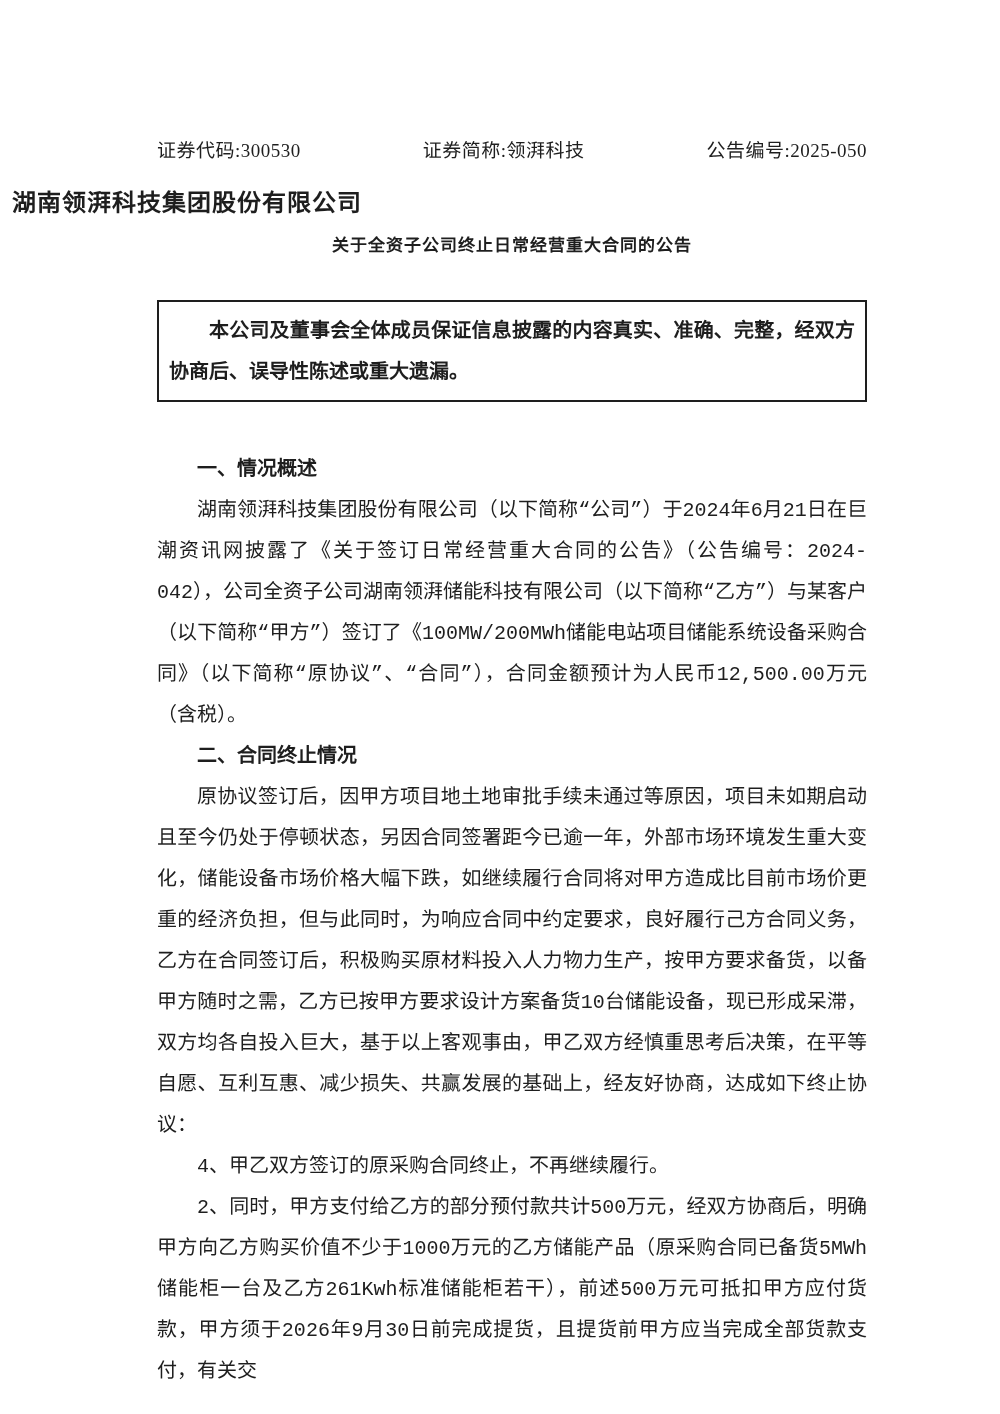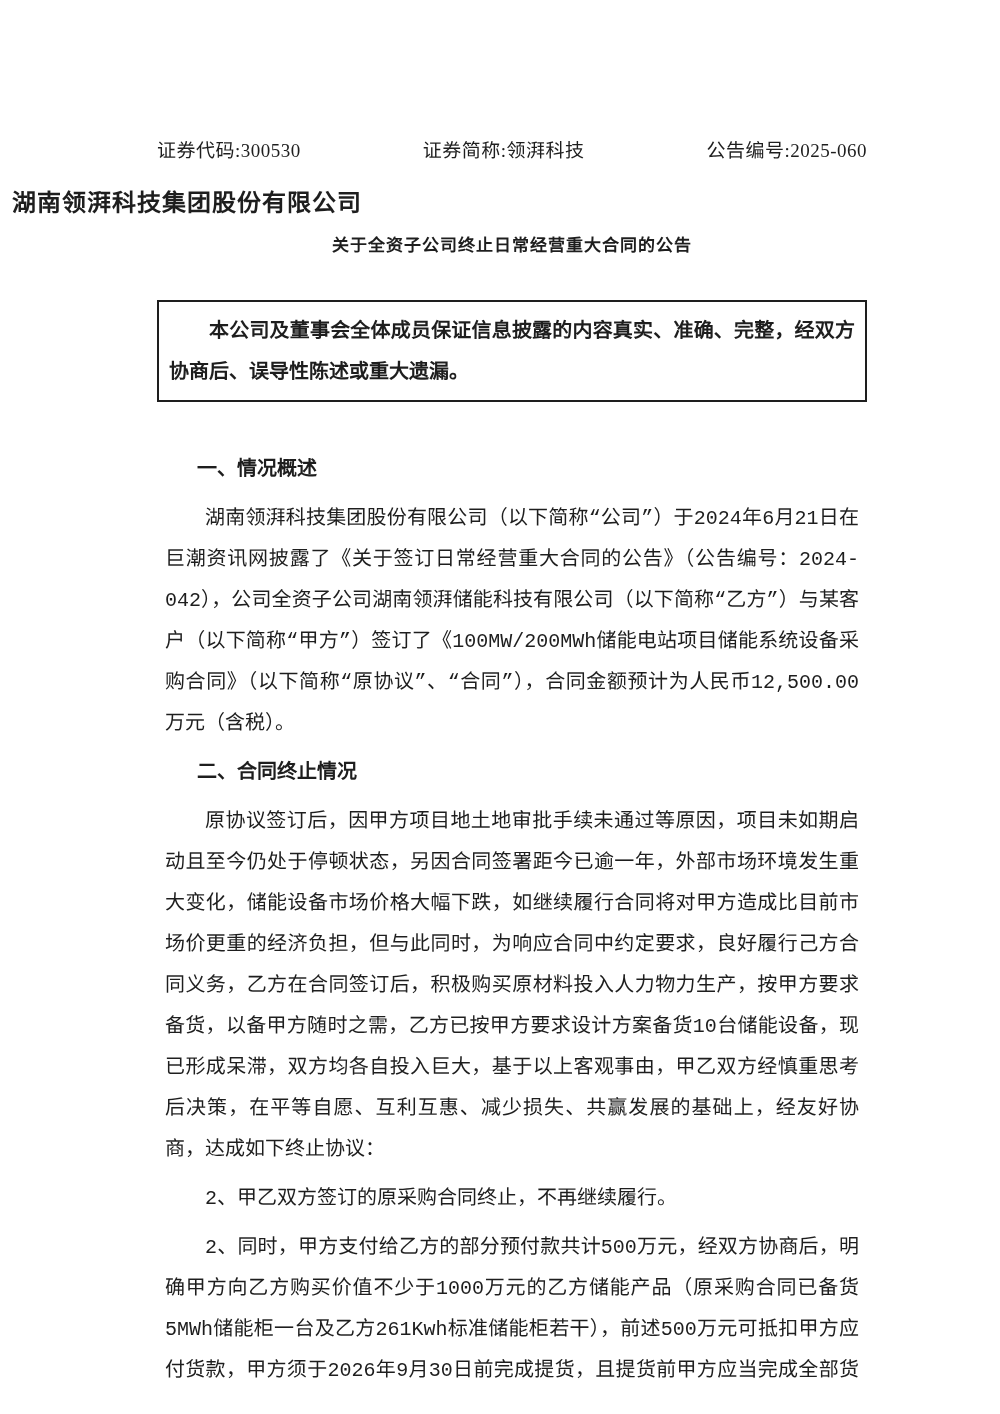--- a/index.html
+++ b/index.html
@@ -57,48 +57,48 @@
     line-height: 41px;
     text-align: justify;
     font-family: Liberation Mono, monospace;
   }
   .section-heading {
     font-weight: bold;
     text-indent: 2em;
     margin: 0;
   }
   .para {
-    margin: 8px;
+    margin: 0;
     text-indent: 2em;
   }
 </style>
 </head>
 <body>
 
 <div class="page">
 
   <div class="doc-header">
     <span>证券代码:300530</span>
     <span>证券简称:领湃科技</span>
-    <span>公告编号:2025-060</span>
+    <span>公告编号:2025-050</span>
   </div>
 
   <div class="doc-title">湖南领湃科技集团股份有限公司</div>
 
   <div class="doc-subtitle">关于全资子公司终止日常经营重大合同的公告</div>
 
   <div class="disclaimer-box">
     <span>本公司及董事会全体成员保证信息披露的内容真实、准确、完整，经双方协商后、误导性陈述或重大遗漏。</span>
   </div>
 
   <div class="content">
 
     <p class="section-heading">一、情况概述</p>
     <p class="para">湖南领湃科技集团股份有限公司（以下简称“公司”）于2024年6月21日在巨潮资讯网披露了《关于签订日常经营重大合同的公告》（公告编号：2024-042），公司全资子公司湖南领湃储能科技有限公司（以下简称“乙方”）与某客户（以下简称“甲方”）签订了《100MW/200MWh储能电站项目储能系统设备采购合同》（以下简称“原协议”、“合同”），合同金额预计为人民币12,500.00万元（含税）。</p>
 
     <p class="section-heading">二、合同终止情况</p>
     <p class="para">原协议签订后，因甲方项目地土地审批手续未通过等原因，项目未如期启动且至今仍处于停顿状态，另因合同签署距今已逾一年，外部市场环境发生重大变化，储能设备市场价格大幅下跌，如继续履行合同将对甲方造成比目前市场价更重的经济负担，但与此同时，为响应合同中约定要求，良好履行己方合同义务，乙方在合同签订后，积极购买原材料投入人力物力生产，按甲方要求备货，以备甲方随时之需，乙方已按甲方要求设计方案备货10台储能设备，现已形成呆滞，双方均各自投入巨大，基于以上客观事由，甲乙双方经慎重思考后决策，在平等自愿、互利互惠、减少损失、共赢发展的基础上，经友好协商，达成如下终止协议：</p>
-    <p class="para">2、甲乙双方签订的原采购合同终止，不再继续履行。</p>
+    <p class="para">4、甲乙双方签订的原采购合同终止，不再继续履行。</p>
     <p class="para">2、同时，甲方支付给乙方的部分预付款共计500万元，经双方协商后，明确甲方向乙方购买价值不少于1000万元的乙方储能产品（原采购合同已备货5MWh储能柜一台及乙方261Kwh标准储能柜若干），前述500万元可抵扣甲方应付货款，甲方须于2026年9月30日前完成提货，且提货前甲方应当完成全部货款支付，有关交</p>
 
   </div>
 
 </div>
 
 </body></html>

